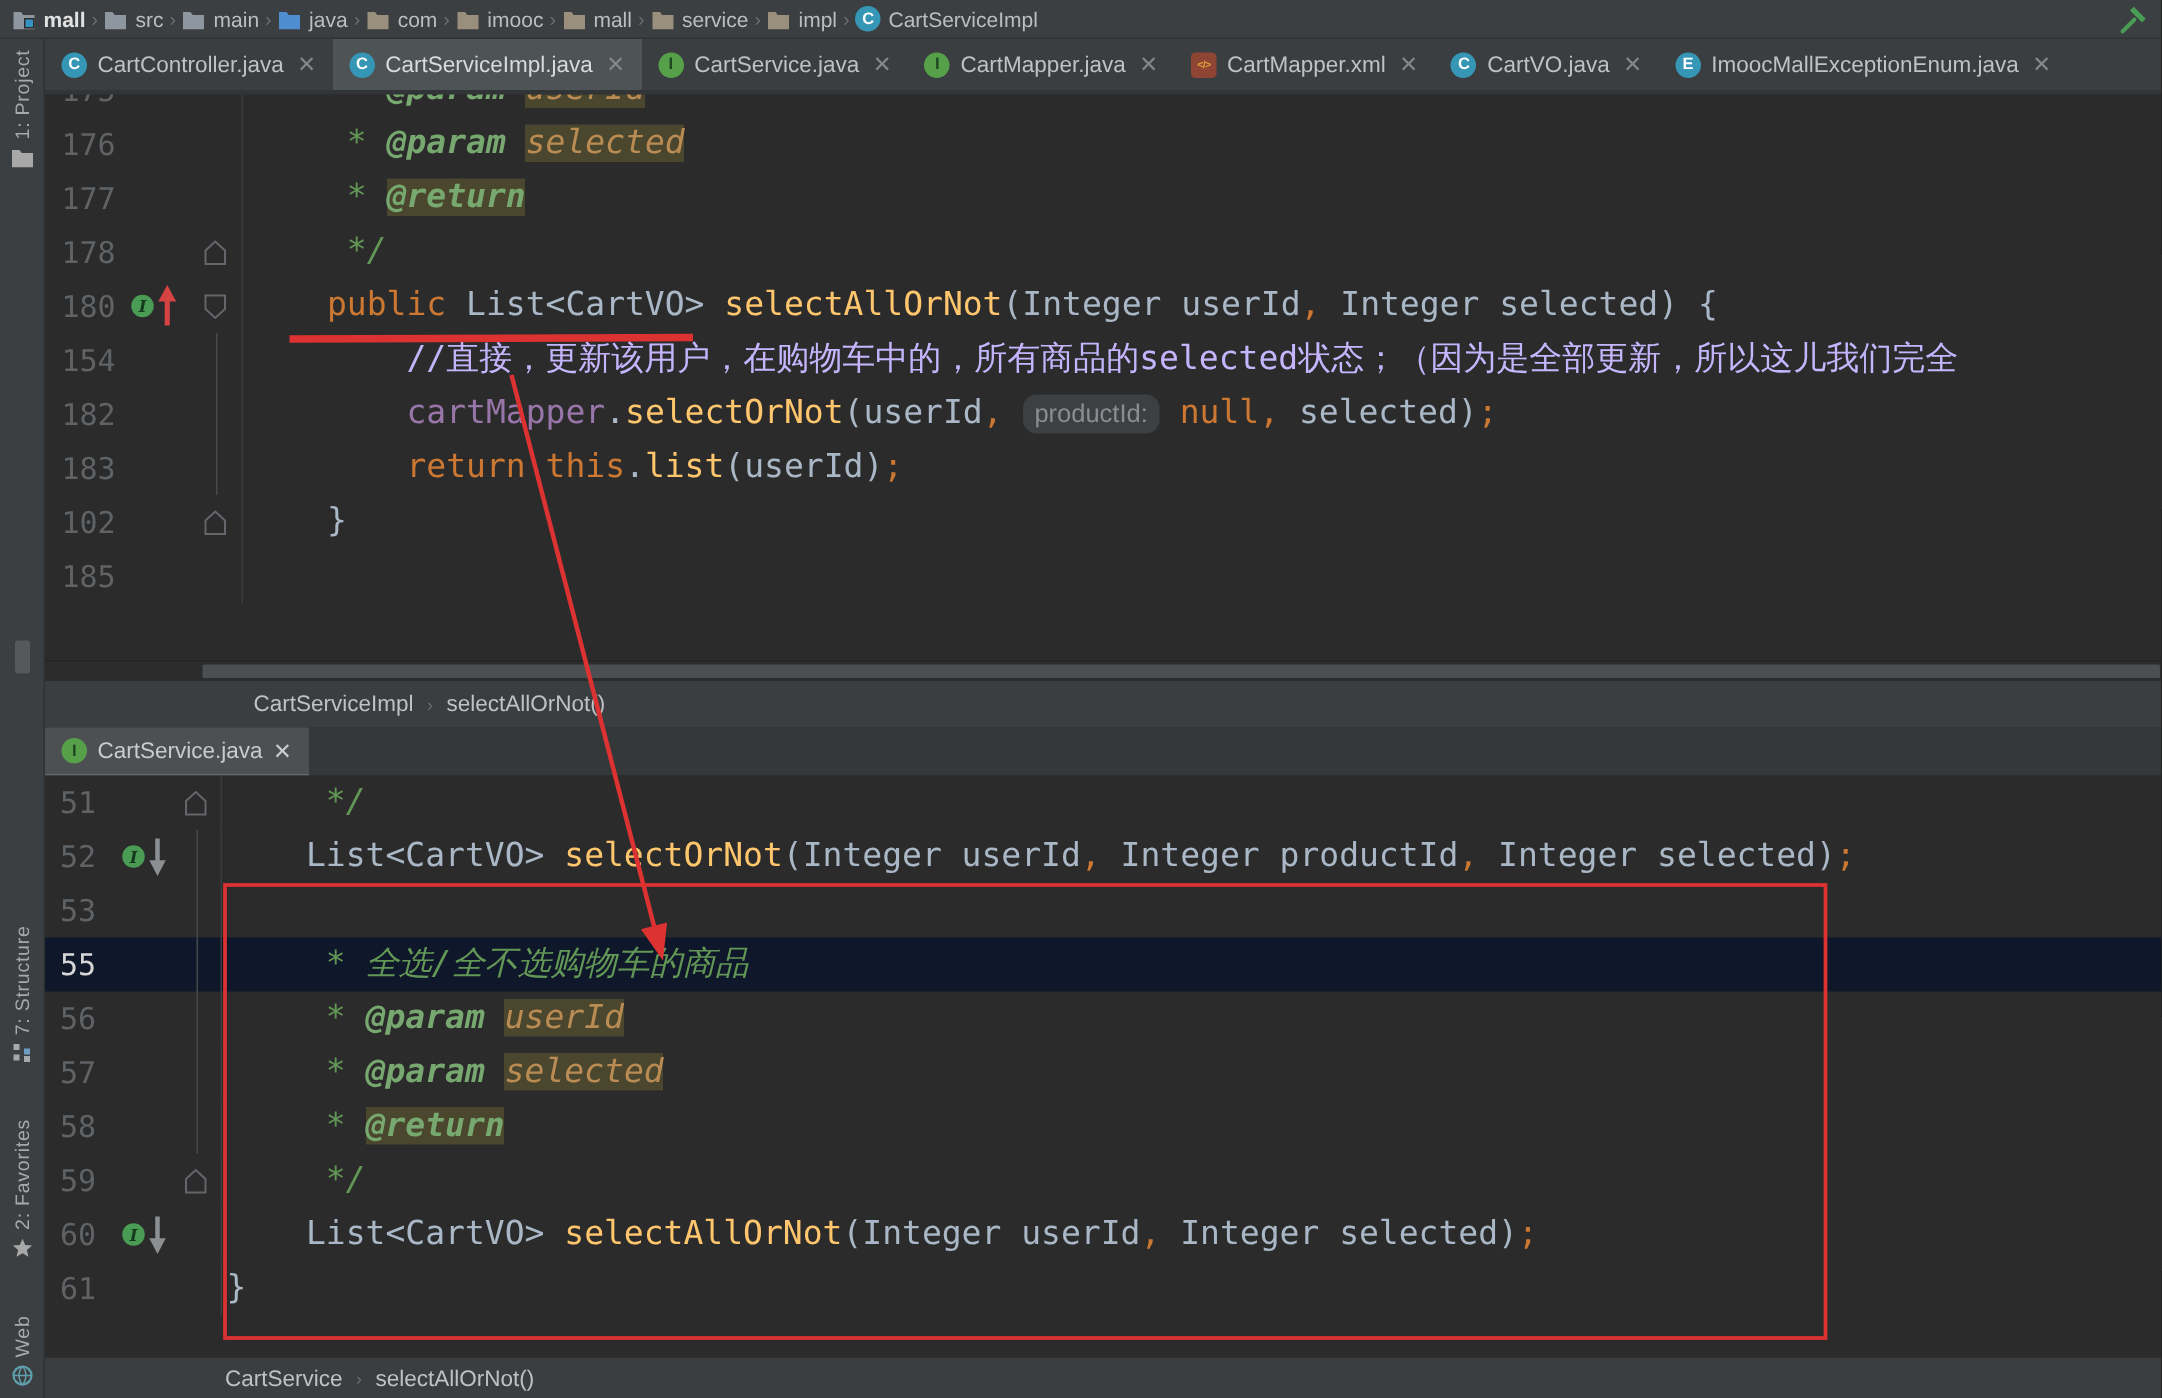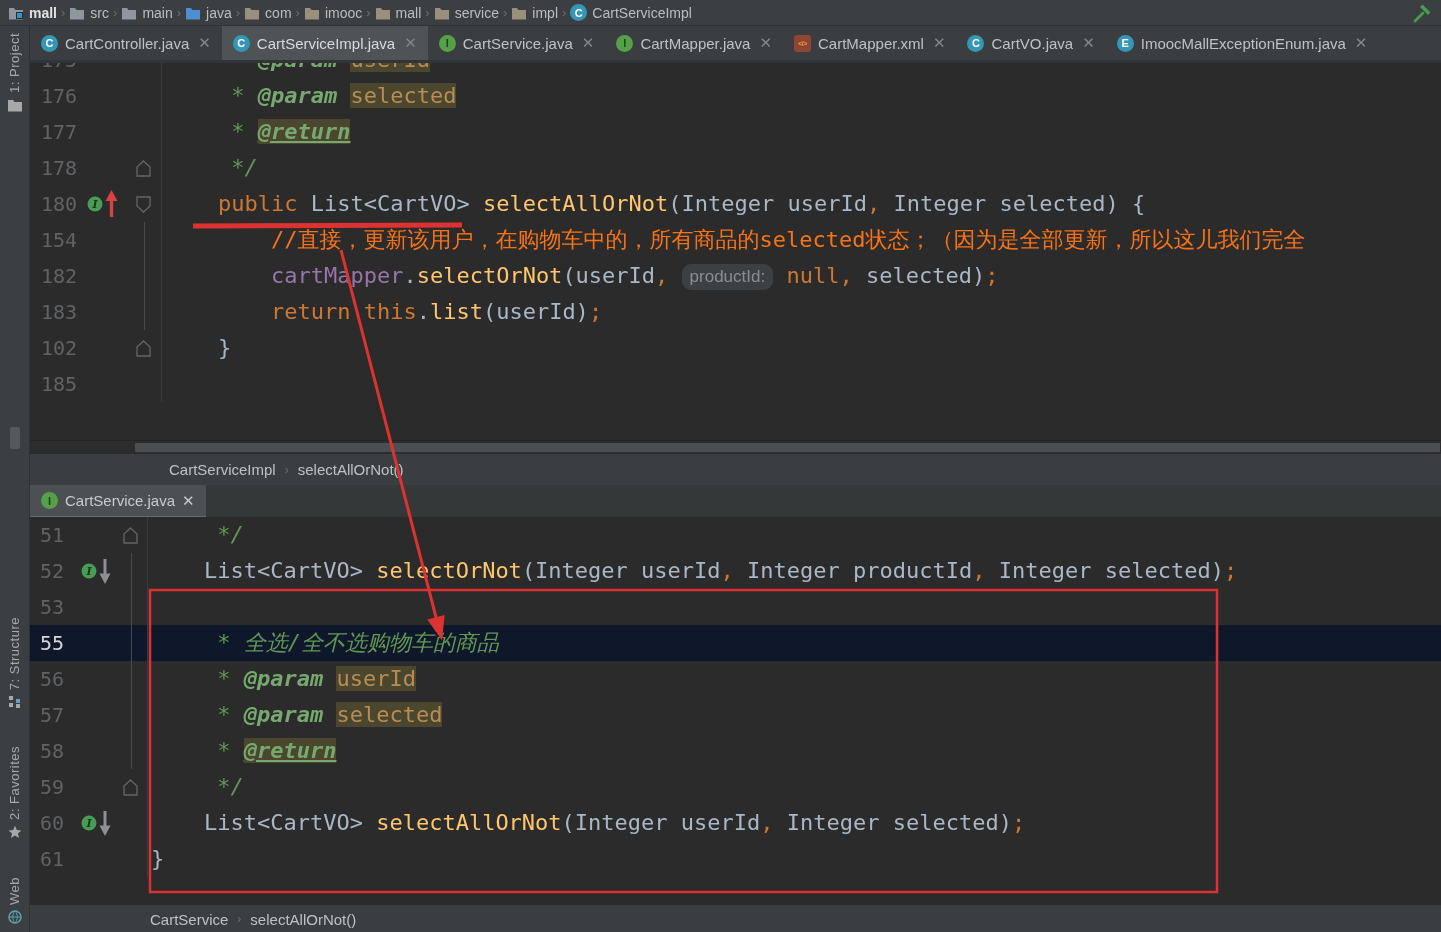--- a/index.html
+++ b/index.html
@@ -52,25 +52,25 @@
   .top .iconslot{width:44px;}
   .bottom .iconslot{width:38px;}
   .foldslot{flex:none;position:relative;display:flex;align-items:center;justify-content:center;
             border-right:1px solid #3A3D3F;box-sizing:border-box;}
   .top .foldslot{width:36px;}
   .bottom .foldslot{width:34px;}
   .foldslot.vline::before{content:"";position:absolute;left:50%;top:0;bottom:0;width:1px;background:#46494B;}
   .foldslot svg{position:relative;z-index:2;}
   .lcontent{padding-left:3px;flex:1;min-width:0;overflow:hidden;}
   .s-plain{color:#A9B7C6;} .s-kw{color:#CC7832;} .s-method{color:#FFC66D;}
-  .s-anno{color:#BBB529;} .s-comment{color:#f97316;}
+  .s-anno{color:#BBB529;} .s-comment{color:#c4b5fd;}
   .s-doc{color:#629755;font-style:italic;}
   .s-doctag{color:#77A86F;font-style:italic;font-weight:bold;}
-  .s-dochl{color:#BA8C54;background:#4A472E;}
-  .s-doctaghl{color:#77A86F;background:#4A472E;font-style:italic;font-weight:bold;text-decoration:underline;}
+  .s-dochl{color:#BA8C54;background:#4A472E;font-style:italic;}
+  .s-doctaghl{color:#77A86F;background:#4A472E;font-style:italic;font-weight:bold;}
   .s-field{color:#9876AA;}
   .s-inlay{display:inline-block;font-family:"Liberation Sans",sans-serif;font-size:17px;
            background:#3D4043;color:#8A8E92;border-radius:9px;padding:0 8px;line-height:26px;
            vertical-align:middle;font-style:normal;}
   
   .hscroll{height:13px;background:#2C2C2C;border-top:1px solid #242424;position:relative;flex:none;}
   .hthumb{position:absolute;left:105px;right:1px;top:2px;height:9px;background:#4C4F51;border-radius:1px;}
   .crumbs{height:31px;background:#3B3E40;display:flex;align-items:center;gap:9px;
           color:#BFC1C3;font-size:15px;flex:none;}
   .crumbs.topc{padding-left:139px;}

